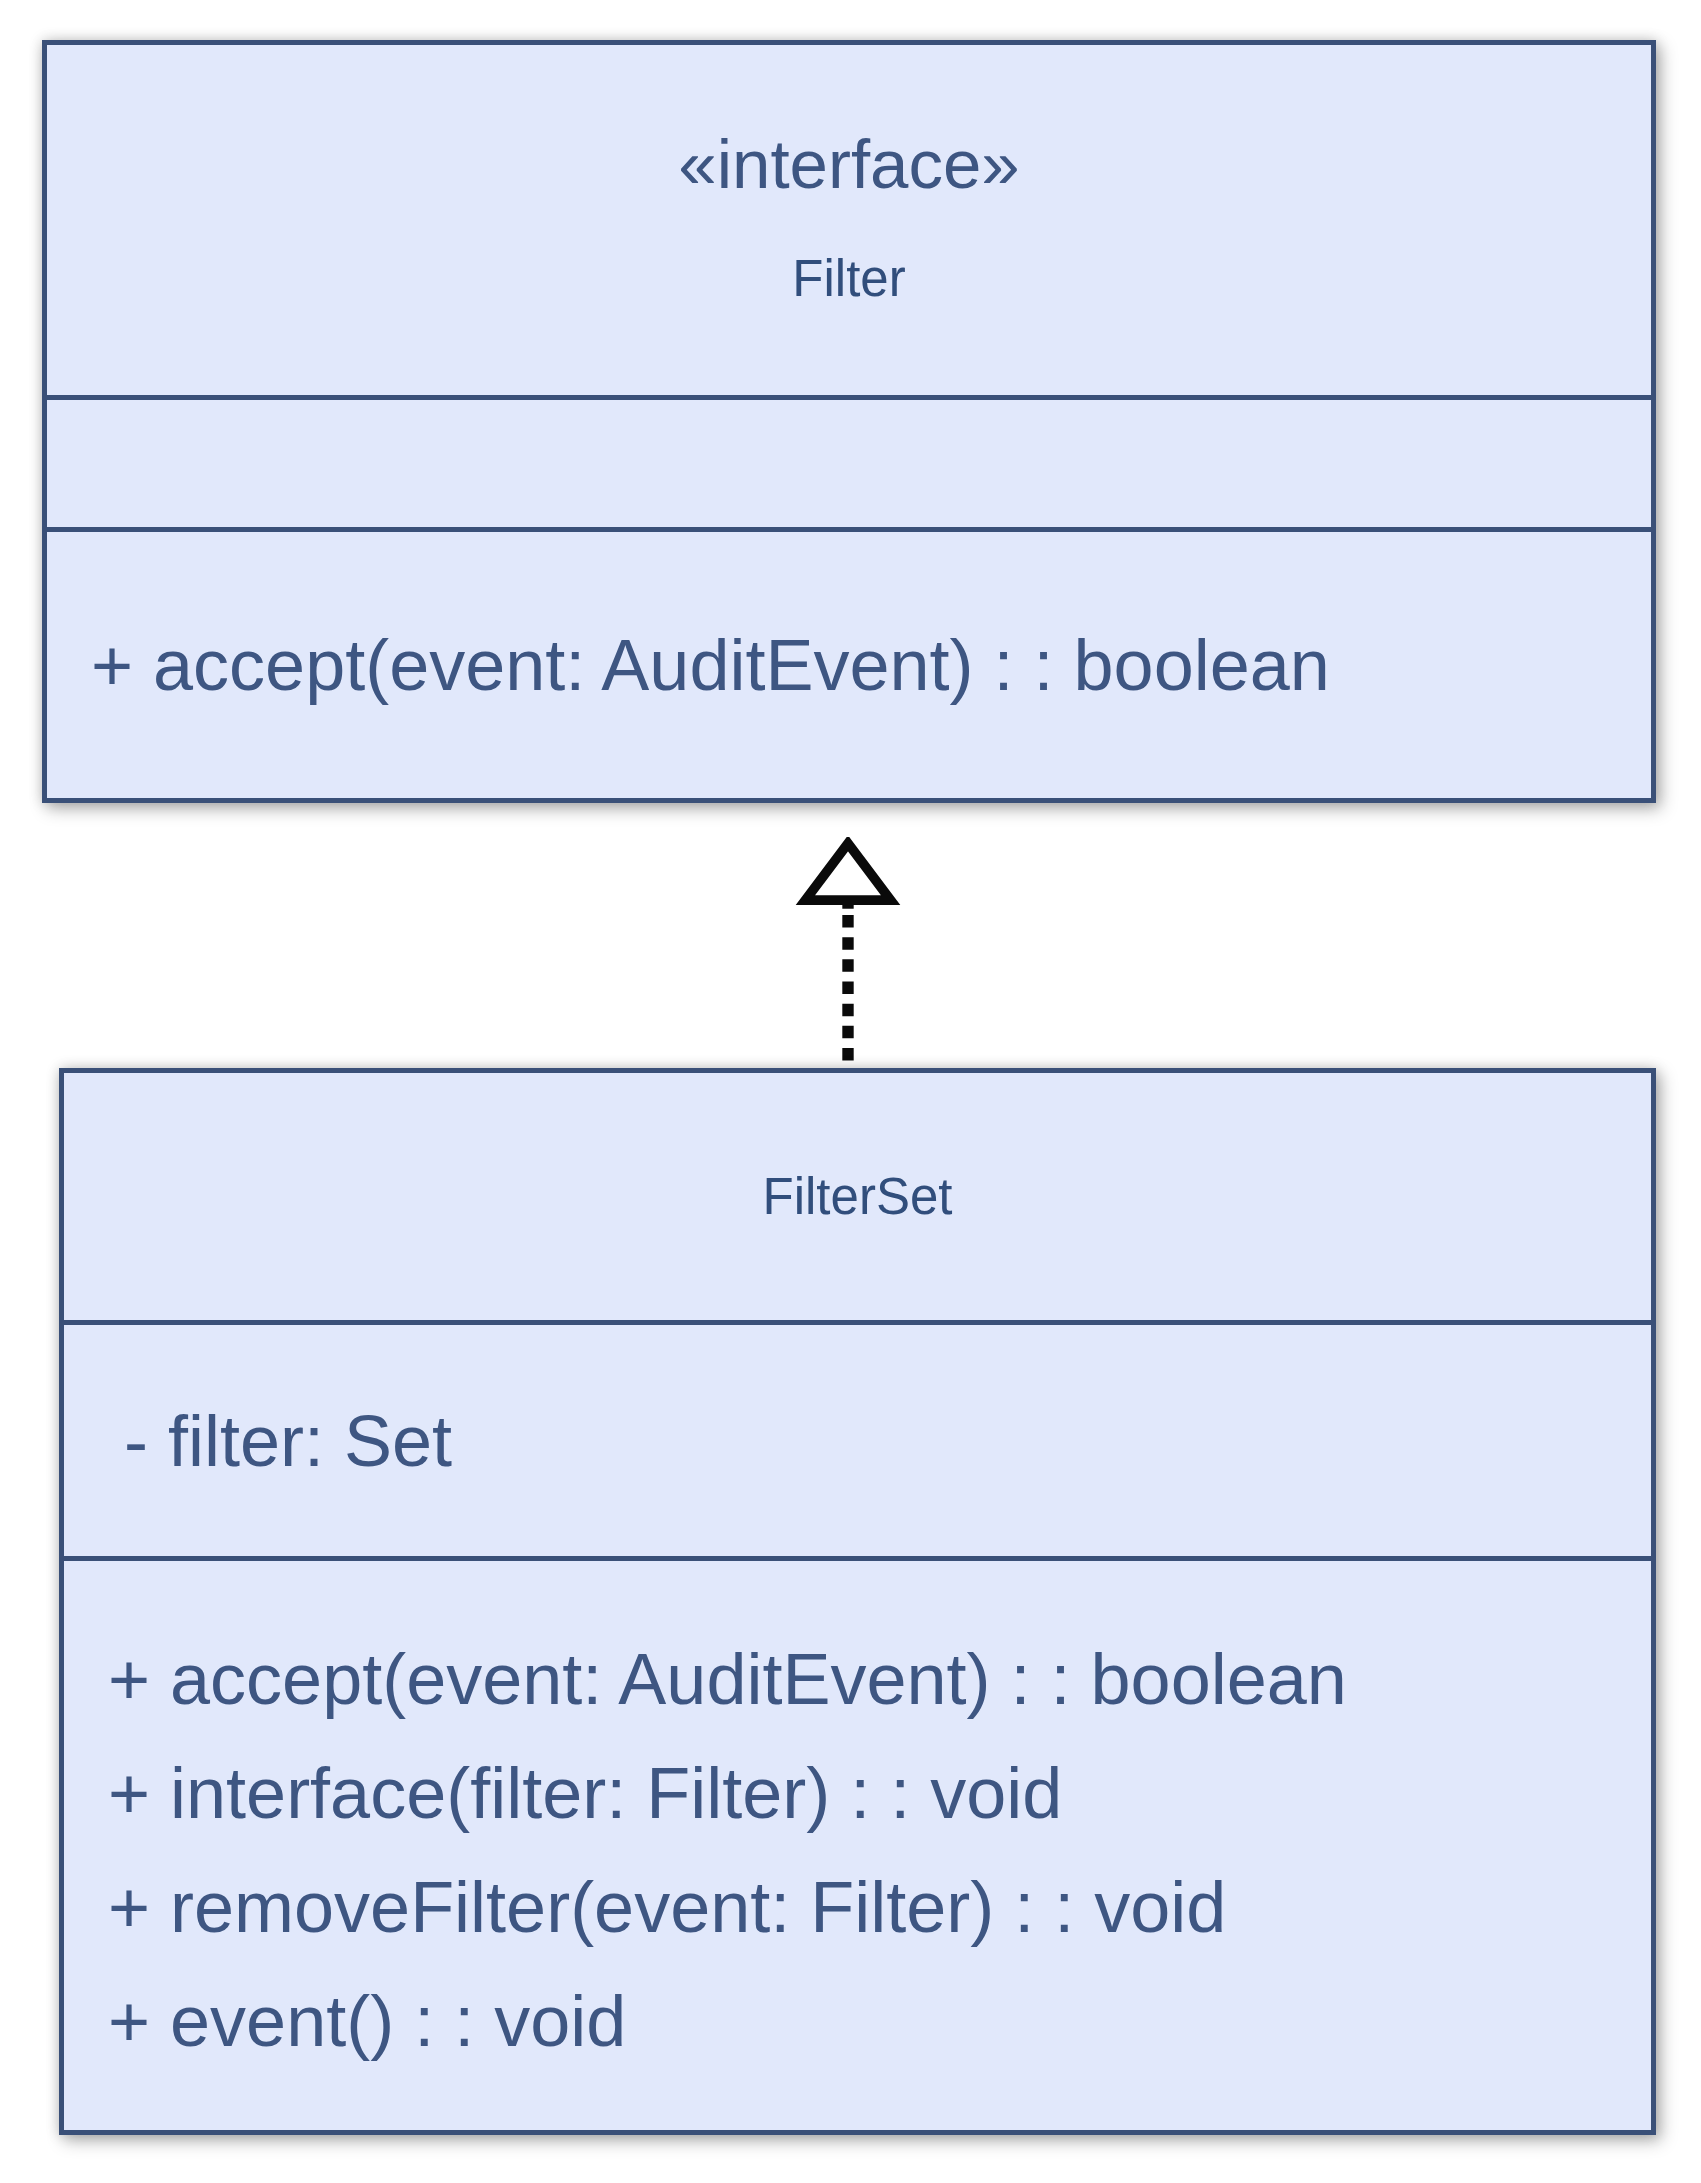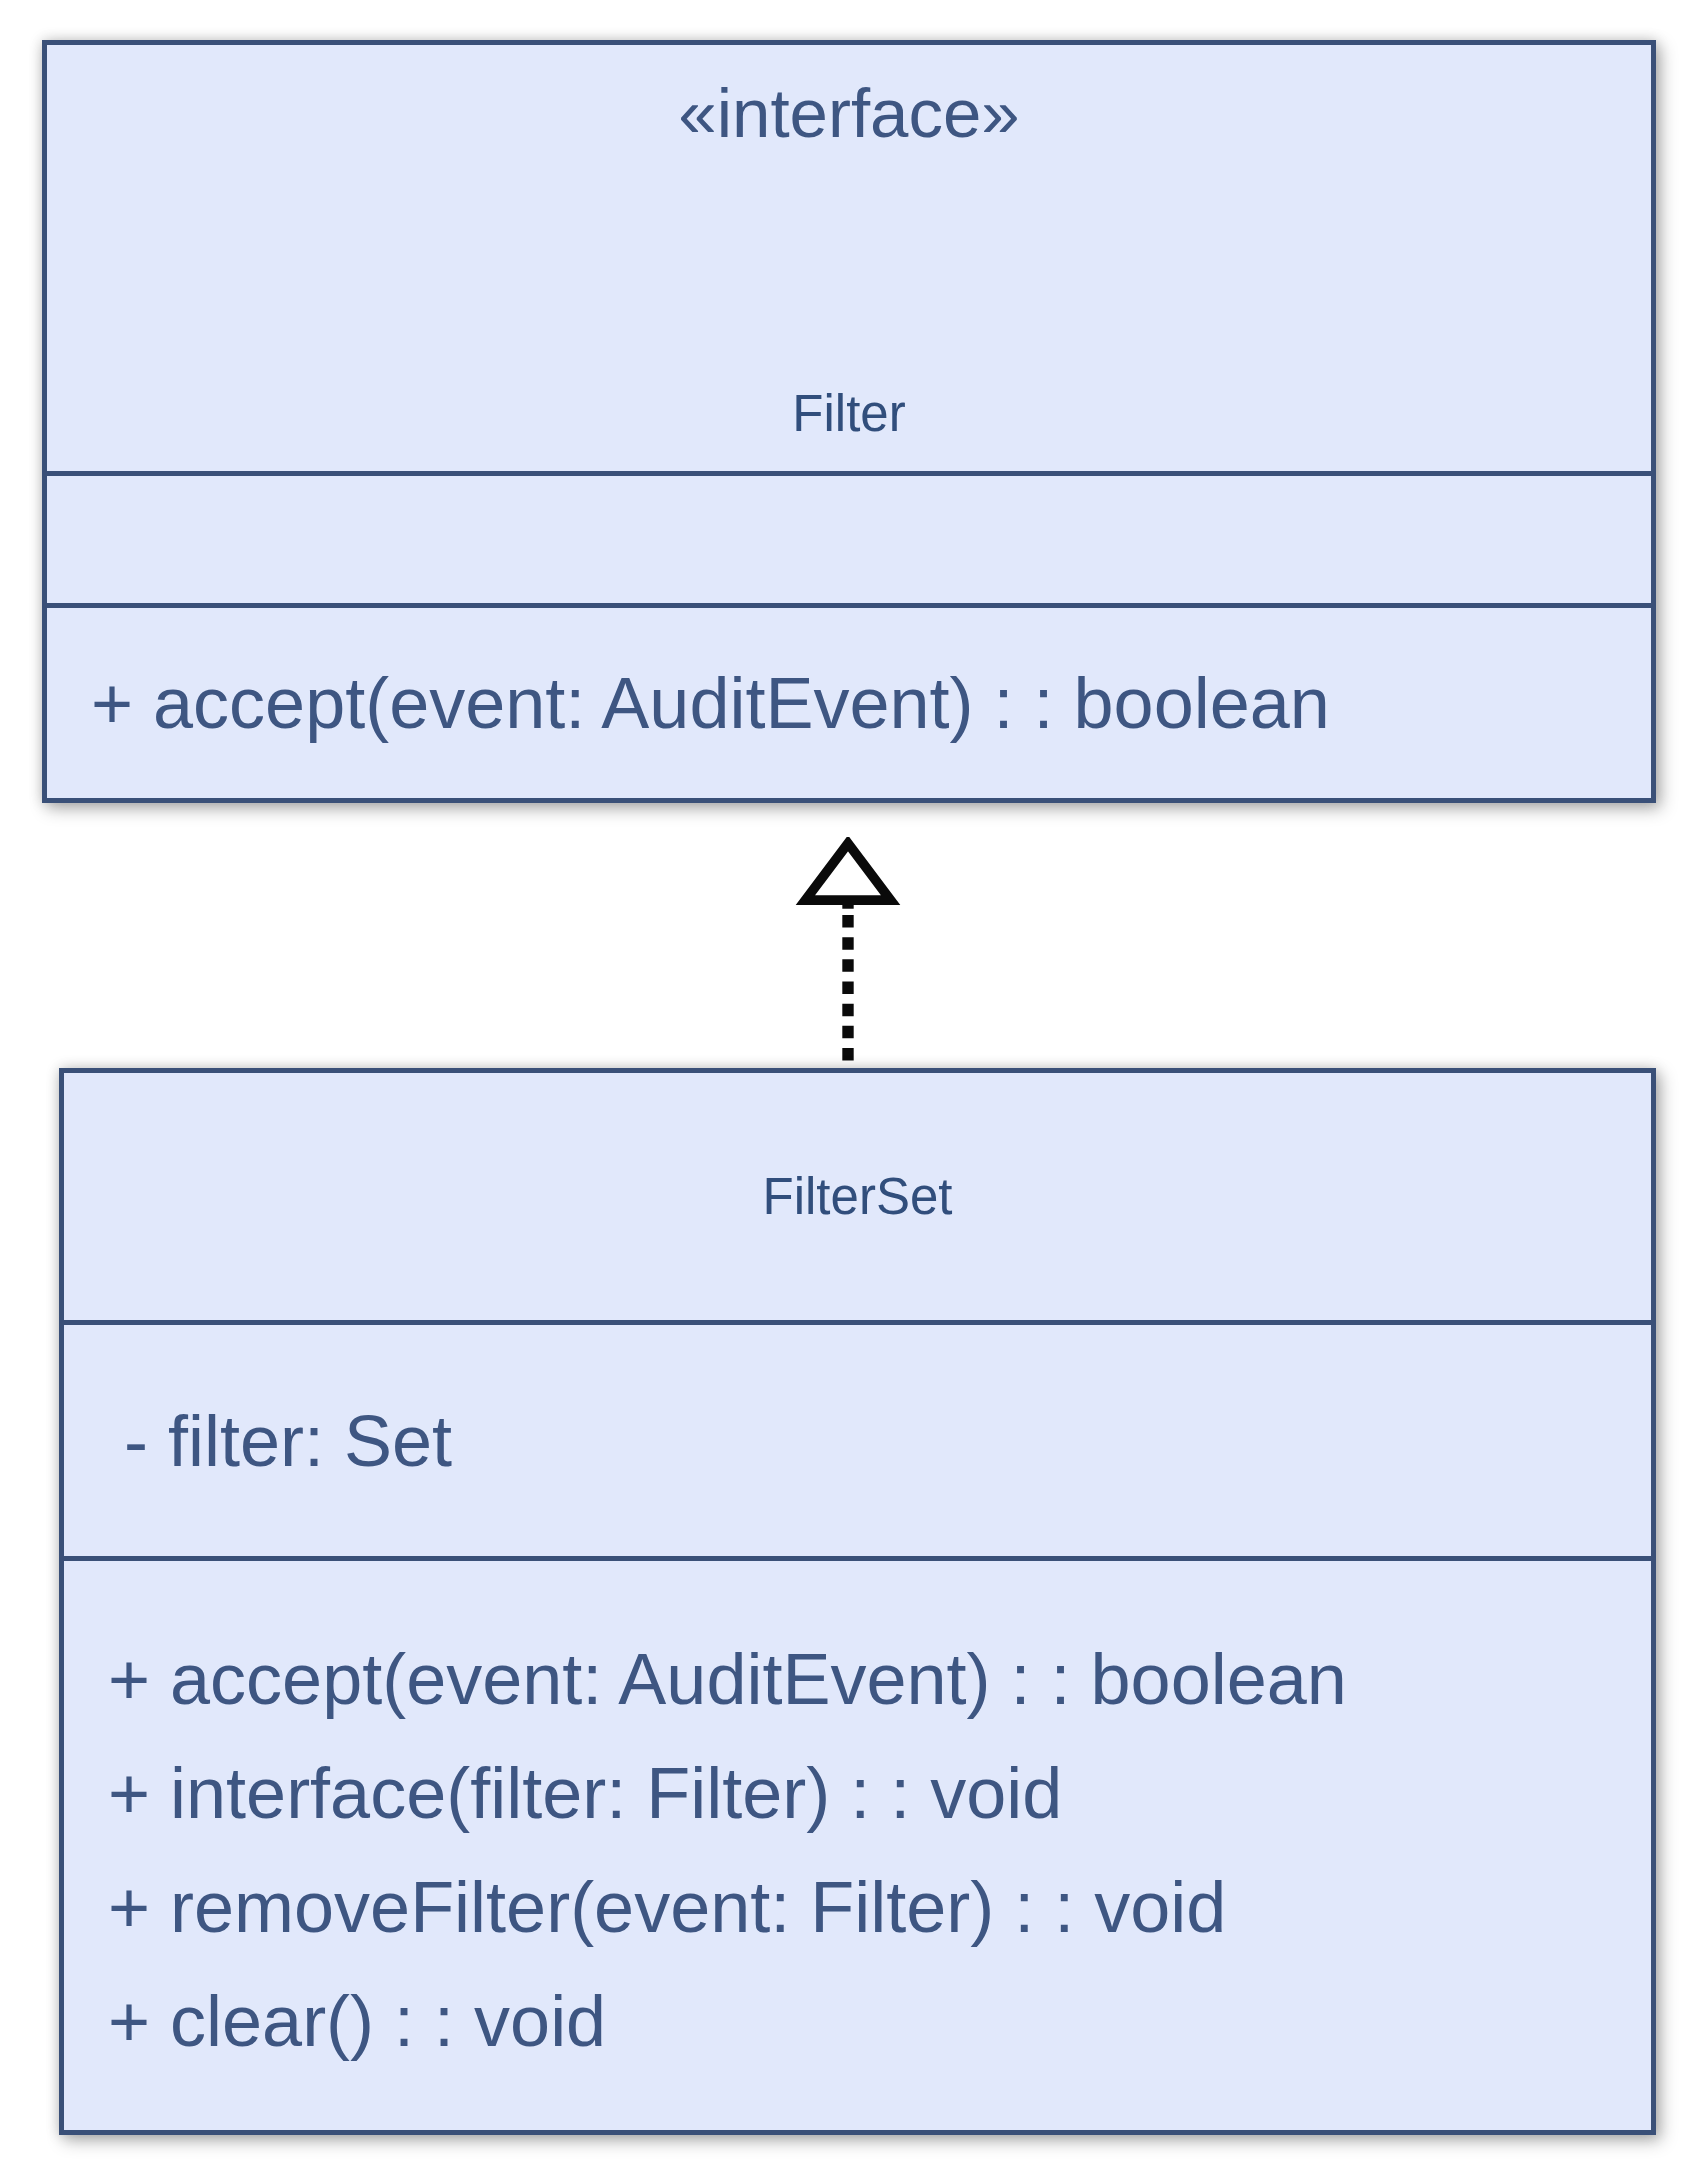--- a/index.html
+++ b/index.html
@@ -27,21 +27,21 @@
   }
   .box-filter{left:42px;top:40px;width:1614px;height:763px;}
   .box-filterset{left:59px;top:1068px;width:1597px;height:1067px;}
 
   .compartment{box-sizing:border-box;}
   .header-compartment{
     display:flex;flex-direction:column;
     justify-content:center;align-items:center;
     text-align:center;
   }
-  .box-filter .header-compartment{height:426px;padding-top:12px;justify-content:space-between;}
+  .box-filter .header-compartment{height:350px;padding-top:3px;}
   .box-filterset .header-compartment{height:247px;}
 
   .attrs-compartment{
     border-top:5.7px solid var(--box-border,#3A5078);
     display:flex;flex-direction:column;justify-content:center;
     padding-left:60px;
   }
   .box-filter .attrs-compartment{height:132px;}
   .box-filterset .attrs-compartment{height:236px;}
 
@@ -104,18 +104,18 @@
     <div class="compartment header-compartment">
       <div class="class-name">FilterSet</div>
     </div>
     <div class="compartment attrs-compartment">
         <div class="member-line">- filter: Set</div>
       </div>
     <div class="compartment methods-compartment">
         <div class="member-line">+ accept(event: AuditEvent) : : boolean</div>
         <div class="member-line">+ interface(filter: Filter) : : void</div>
         <div class="member-line">+ removeFilter(event: Filter) : : void</div>
-        <div class="member-line">+ clear() : : void</div>
+        <div class="member-line">+ event() : : void</div>
       </div>
   </section>
 
 </div>
 
 
 </body></html>

